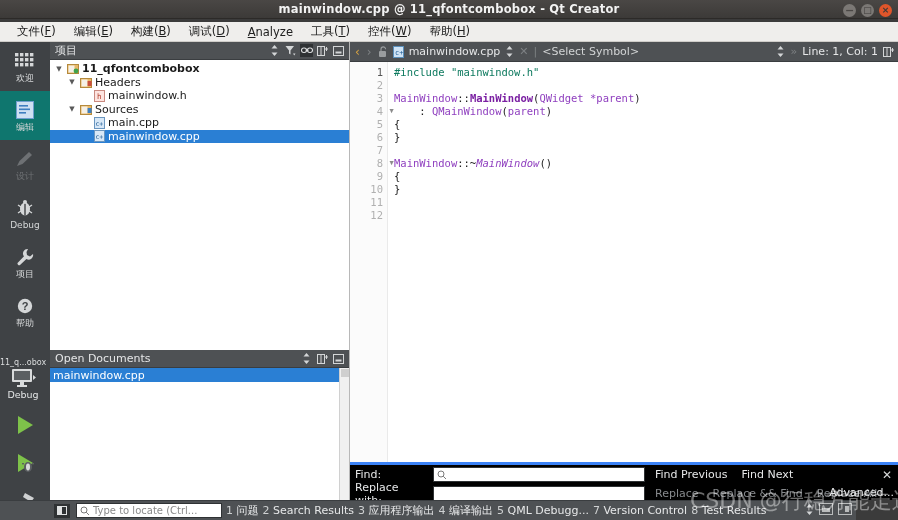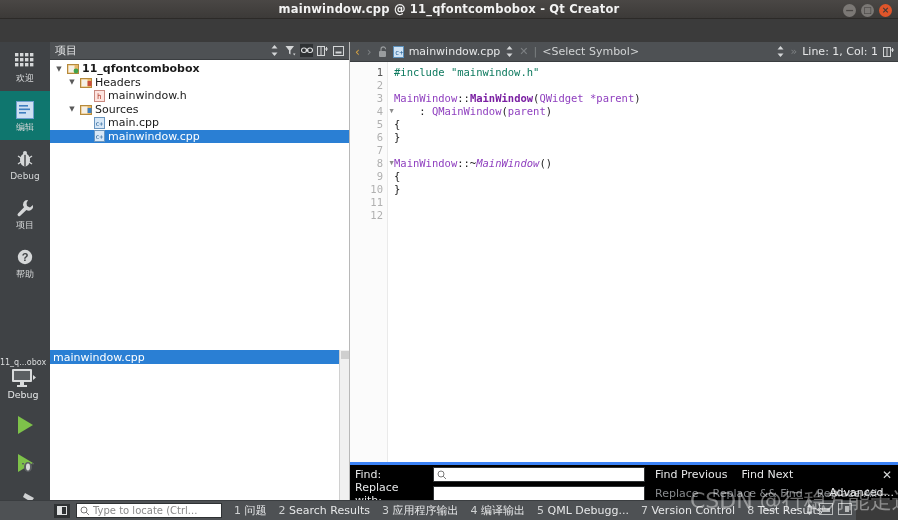--- a/index.html
+++ b/index.html
@@ -195,21 +195,21 @@
     width:16px; height:14px; margin-left:54px; background:#2f3234;
     display:flex; align-items:center; justify-content:center;
   }
   .sb-toggle .halves { width:10px; height:9px; border:1px solid #e0e2e3; display:flex; }
   .sb-toggle .halves i { width:4px; background:#e0e2e3; }
   .locator {
     width: 146px; height:15px; background:#ffffff; border:1px solid #2f3234;
     margin-left:6px; display:flex; align-items:center; gap:3px; padding-left:3px;
     color:#8a8a8a; font-size:10px; white-space:nowrap; overflow:hidden;
   }
-  .sbitem { margin-left:12px; white-space:nowrap; }
+  .sbitem { margin-left:4px; white-space:nowrap; }
   .sbitem .num { color:#cfd1d2; }
   .sb-right { position:absolute; right:4px; top:2px; display:flex; align-items:center; gap:5px; }
   .sb-sq { width:14px; height:12px; border:1px solid #b9bbbc; position:relative; }
   .sb-sq.filled::after { content:''; position:absolute; left:2px; right:2px; bottom:2px; height:4px; background:#b9bbbc; }
   .sb-sq.right::after { content:''; position:absolute; right:2px; top:2px; bottom:2px; width:4px; background:#b9bbbc; }
 
   
   .watermark {
     position:absolute; left:690px; top:486px;
     font-size:22px; color:rgba(255,255,255,.42);
@@ -232,20 +232,30 @@
         </div>
       <div class="winbtn max">
           <span class="glyph">□</span>
         </div>
       <div class="winbtn close">
           <span class="glyph">×</span>
         </div>
     </div>
   </div>
 
+  <div class="menubar" id="menubar">
+      <span class="menuitem">文件(<u>F</u>)</span>
+      <span class="menuitem">编辑(<u>E</u>)</span>
+      <span class="menuitem">构建(<u>B</u>)</span>
+      <span class="menuitem">调试(<u>D</u>)</span>
+      <span class="menuitem"><u>A</u>nalyze</span>
+      <span class="menuitem">工具(<u>T</u>)</span>
+      <span class="menuitem">控件(<u>W</u>)</span>
+      <span class="menuitem">帮助(<u>H</u>)</span>
+    </div>
 
   <div class="modebar">
     <div id="modes">
         <div class="mode">
           <span class="micon">
             <svg class="ico" width="20" height="16" viewBox="0 0 20 16">
               <rect x="0" y="0" width="3.4" height="3.4" fill="#d5d7d8"></rect>
               <rect x="5" y="0" width="3.4" height="3.4" fill="#d5d7d8"></rect>
               <rect x="10" y="0" width="3.4" height="3.4" fill="#d5d7d8"></rect>
               <rect x="15" y="0" width="3.4" height="3.4" fill="#d5d7d8"></rect>
@@ -265,20 +275,28 @@
           <span class="micon">
             <svg class="ico" width="18" height="18" viewBox="0 0 18 18">
               <rect x="0.5" y="0.5" width="17" height="17" fill="#cfe0f2" stroke="#6f9fcf"></rect>
               <rect x="3" y="4" width="9" height="1.6" fill="#3f7fbf"></rect>
               <rect x="3" y="7.5" width="11" height="1.6" fill="#3f7fbf"></rect>
               <rect x="3" y="11" width="7" height="1.6" fill="#3f7fbf"></rect>
             </svg>
           </span>
           <span class="mlabel">编辑</span>
         </div>
+        <div class="mode disabled">
+          <span class="micon">
+            <svg class="ico" width="20" height="18" viewBox="0 0 20 18">
+              <path d="M2 16 L4.5 11 L14 2 L17 5 L7.5 14 Z" fill="#6e7174"></path>
+            </svg>
+          </span>
+          <span class="mlabel">设计</span>
+        </div>
         <div class="mode">
           <span class="micon">
             <svg class="ico" width="20" height="18" viewBox="0 0 20 18">
               <ellipse cx="10" cy="10" rx="5" ry="6.5" fill="#d5d7d8"></ellipse>
               <rect x="9.3" y="3.5" width="1.4" height="13" fill="#3f4245"></rect>
               <line x1="3" y1="6" x2="6" y2="8" stroke="#d5d7d8" stroke-width="1.4"></line>
               <line x1="17" y1="6" x2="14" y2="8" stroke="#d5d7d8" stroke-width="1.4"></line>
               <line x1="3" y1="14" x2="6" y2="12" stroke="#d5d7d8" stroke-width="1.4"></line>
               <line x1="17" y1="14" x2="14" y2="12" stroke="#d5d7d8" stroke-width="1.4"></line>
               <circle cx="10" cy="3" r="2" fill="#d5d7d8"></circle>
@@ -440,20 +458,45 @@
               <rect x="0.5" y="0.5" width="10" height="11" fill="#d8e8f7" stroke="#6a96c0"></rect>
               <text x="5.3" y="9" font-size="6.5" text-anchor="middle" fill="#1c5b94" font-family="monospace">c+</text>
             </svg>
           </span>
           <span>mainwindow.cpp</span>
         </div>
       </div>
   </div>
 
   <div class="openpane">
+    <div class="panelhdr">
+      <span class="ptitle">Open Documents</span>
+      <span class="pbtns">
+        <span class="pbtn">
+          <svg class="ico" width="9" height="11" viewBox="0 0 9 11">
+            <path d="M4.5 0 L7.5 3.5 L1.5 3.5 Z" fill="#d4d6d7"></path>
+            <path d="M4.5 11 L7.5 7.5 L1.5 7.5 Z" fill="#d4d6d7"></path>
+          </svg>
+        </span>
+        <span class="pbtn">
+          <svg class="ico" width="11" height="10" viewBox="0 0 11 10">
+            <rect x="0.5" y="0.5" width="7" height="9" fill="none" stroke="#d4d6d7"></rect>
+            <line x1="4" y1="0.5" x2="4" y2="9.5" stroke="#d4d6d7"></line>
+            <line x1="9.5" y1="1" x2="9.5" y2="5" stroke="#d4d6d7"></line>
+            <line x1="8" y1="3" x2="11" y2="3" stroke="#d4d6d7"></line>
+          </svg>
+        </span>
+        <span class="pbtn">
+          <svg class="ico" width="11" height="10" viewBox="0 0 11 10">
+            <rect x="0.5" y="0.5" width="10" height="9" fill="none" stroke="#d4d6d7"></rect>
+            <rect x="2.5" y="5.5" width="6" height="2" fill="#d4d6d7"></rect>
+          </svg>
+        </span>
+      </span>
+    </div>
     <div class="openbody">
       <div id="opendocs">
           <div class="docrow sel">
             <span>mainwindow.cpp</span>
           </div>
         </div>
       <div class="vscroll">
         <div class="thumbtop"></div>
       </div>
     </div>

